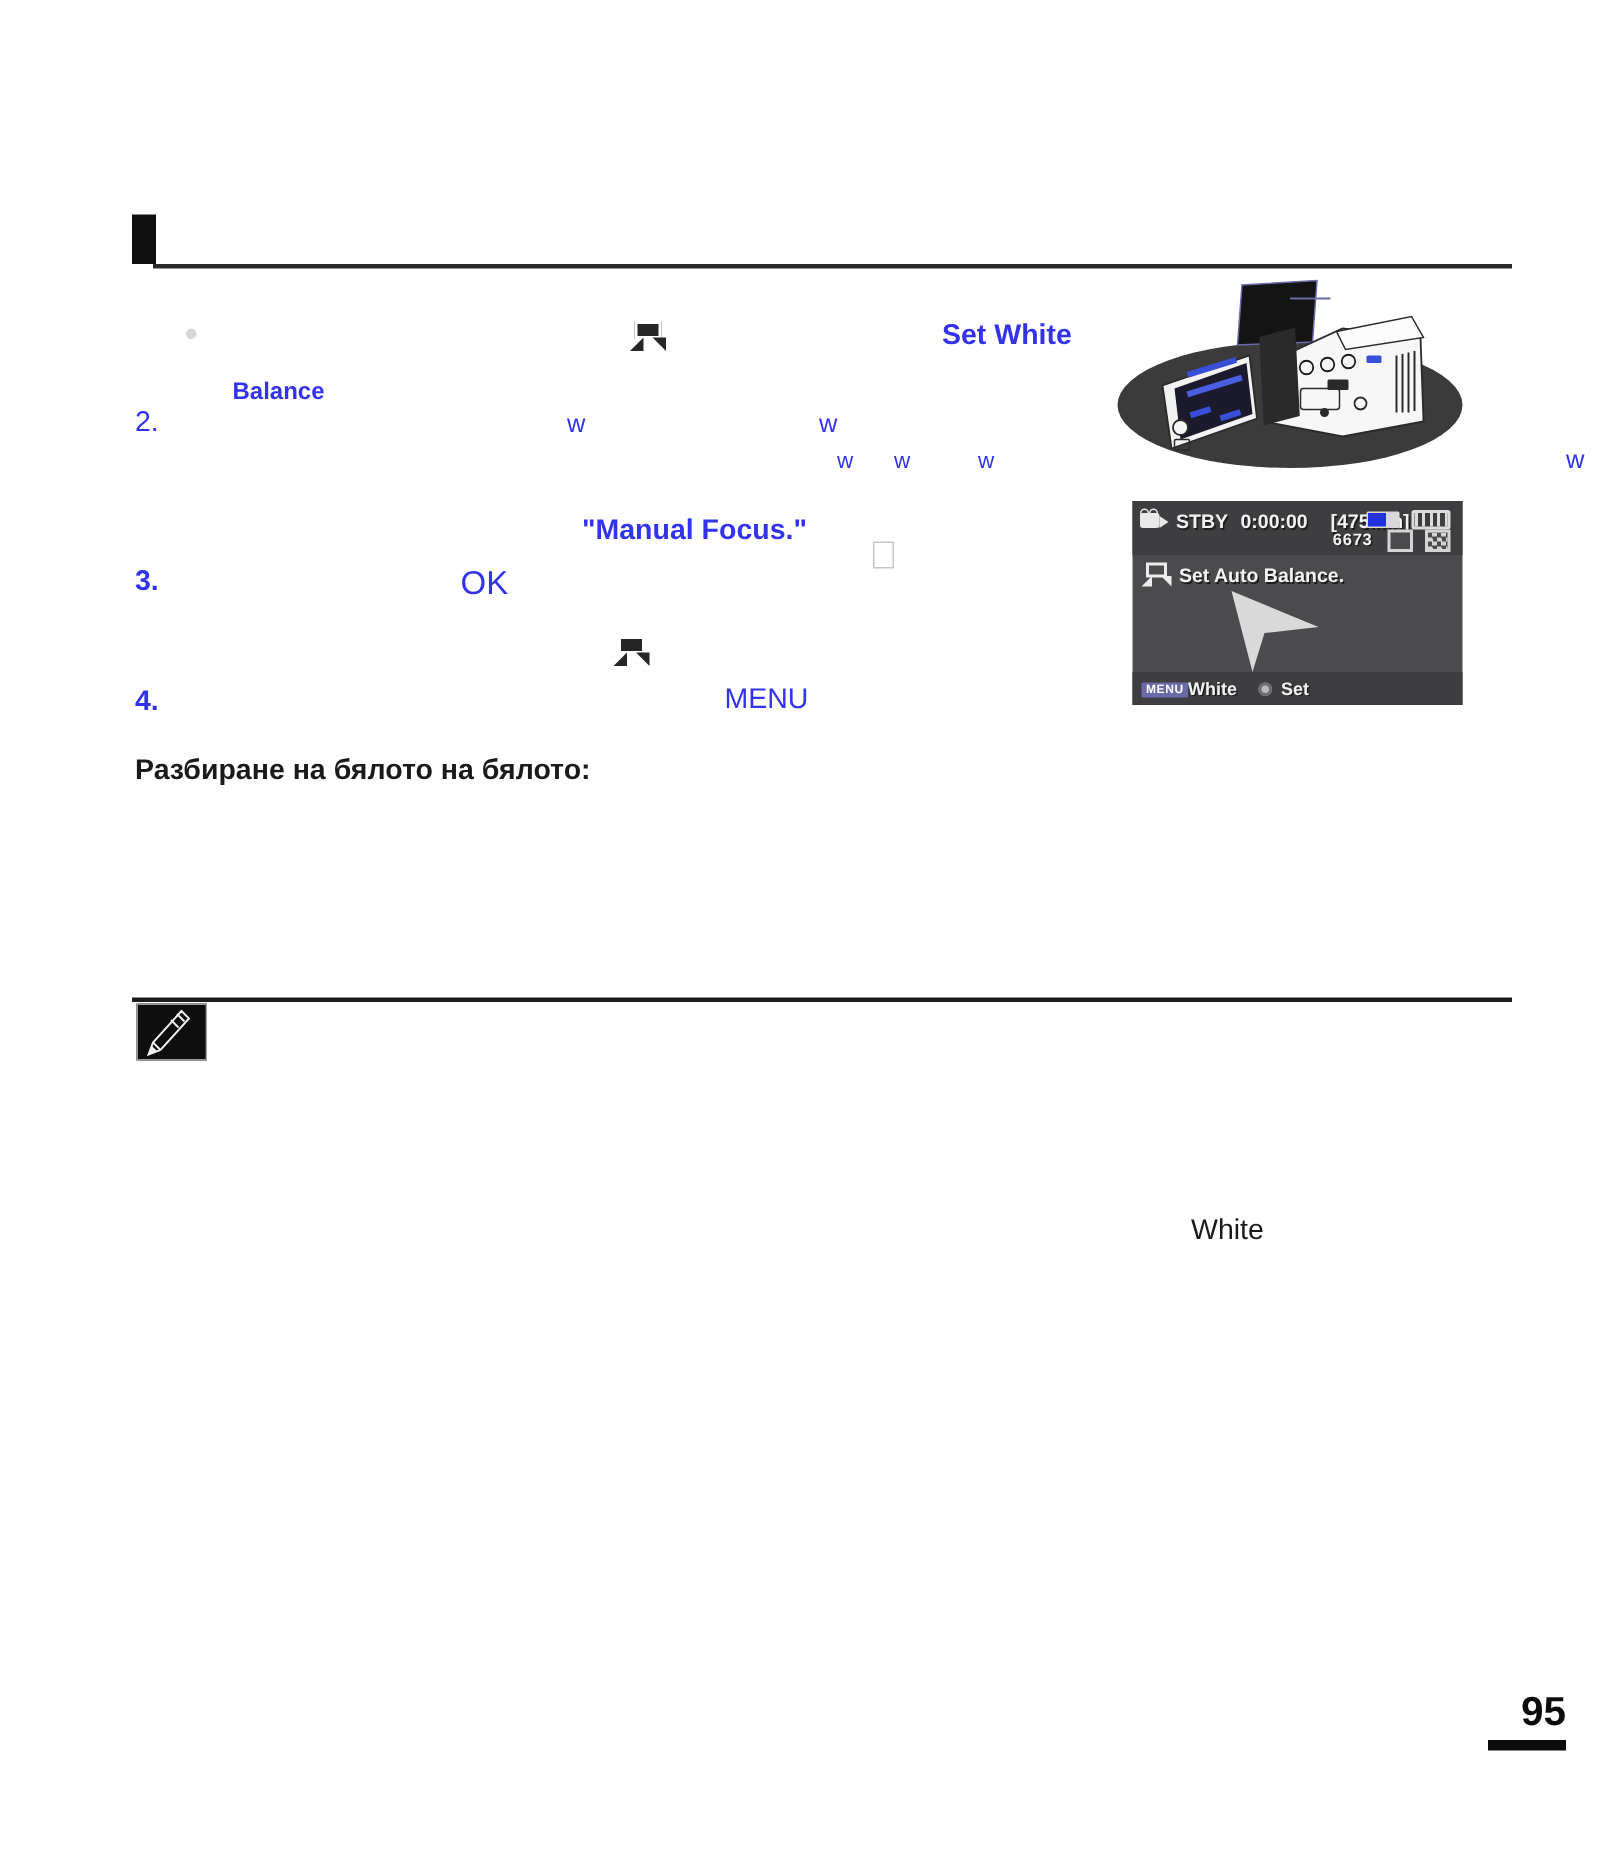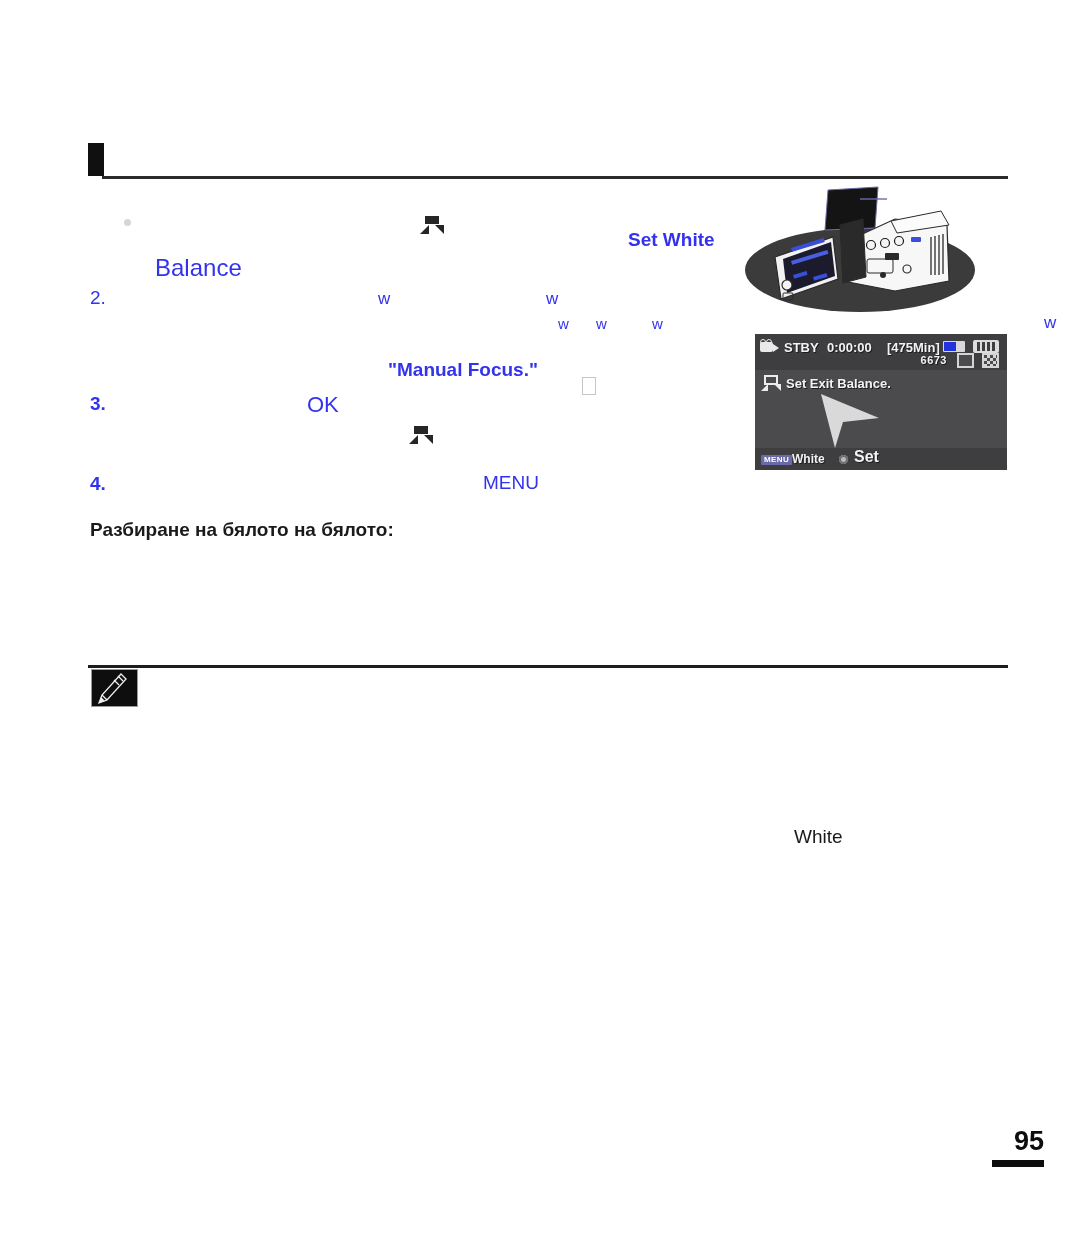--- a/index.html
+++ b/index.html
@@ -53,21 +53,20 @@
     font-weight: bold;
     color: #111;
     white-space: nowrap;
   }
 
   
   .t {
     position: absolute;
     white-space: pre;
     line-height: 1;
-    margin-top: 16px;
   }
   .blue      { color: #3333ee; }
   .blk       { color: #1a1a1a; }
 
   .bullet-dot {
     position: absolute;
     width: 7px;
     height: 7px;
     border-radius: 50%;
     background: #d6d6d6;
@@ -121,21 +120,21 @@
     top: 185px;
     width: 250px;
     height: 130px;
   }
 
   
   .lcd {
     position: absolute;
     left: 755px;
     top: 334px;
-    width: 252px;
+    width: 220px;
     height: 136px;
     background: #4b4b4d;
     box-sizing: border-box;
     font-family: "Liberation Sans", sans-serif;
   }
   .lcd .statusbar {
     position: absolute;
     left: 0; top: 0; right: 0;
     height: 36px;
     background: #3e3e40;
@@ -346,21 +345,21 @@
       <div class="lc"></div>
       <div class="rc"></div>
   </div>
   <div class="wb-icon" style="left:408px; top:424px;">
     <div class="scr"></div>
       <div class="lc"></div>
       <div class="rc"></div>
   </div>
 
   <div id="blue-layer">
-      <div class="t blue" style="left: 155px; top: 240px; font-size: 24px; font-weight: normal;">Balance</div>
+      <div class="t blue" style="left: 155px; top: 254px; font-size: 16px; font-weight: bold;">Balance</div>
       <div class="t blue" style="left: 628px; top: 214px; font-size: 19px; font-weight: bold;">Set White</div>
       <div class="t blue" style="left: 90px; top: 272px; font-size: 19px; font-weight: normal;">2.</div>
       <div class="t blue" style="left: 378px; top: 274px; font-size: 17px; font-weight: normal;">w</div>
       <div class="t blue" style="left: 546px; top: 274px; font-size: 17px; font-weight: normal;">w</div>
       <div class="t blue" style="left: 1044px; top: 298px; font-size: 17px; font-weight: normal;">w</div>
       <div class="t blue" style="left: 558px; top: 300px; font-size: 15px; font-weight: normal;">w</div>
       <div class="t blue" style="left: 596px; top: 300px; font-size: 15px; font-weight: normal;">w</div>
       <div class="t blue" style="left: 652px; top: 300px; font-size: 15px; font-weight: normal;">w</div>
       <div class="t blue" style="left: 388px; top: 344px; font-size: 19px; font-weight: bold;">"Manual Focus."</div>
       <div class="t blue" style="left: 90px; top: 378px; font-size: 19px; font-weight: bold;">3.</div>
@@ -439,33 +438,33 @@
 
     <div class="lcd-txt" style="right:60px; top:21px; font-size:11px; letter-spacing:0.5px;">6673</div>
     <div class="icon-sq a"></div>
     <div class="icon-sq b"></div>
 
     <div class="wb-lcd-icon">
       <div class="scr"></div>
         <div class="lc"></div>
         <div class="rc"></div>
     </div>
-    <div class="lcd-txt" style="left:31px; top:43px; font-size:13px;">Set Exit Balance.</div>
+    <div class="lcd-txt" style="left:31px; top:43px; font-size:13px;">Set Auto Balance.</div>
 
     <div class="cursor-arrow">
       <svg width="62" height="58" viewBox="0 0 62 58" xmlns="http://www.w3.org/2000/svg">
         <polygon points="2,2 60,26 24,30 16,56" fill="#d9d9d9"></polygon>
       </svg>
     </div>
 
     <div class="botbar"></div>
     <div class="menu-chip">MENU</div>
     <div class="lcd-txt" style="left:37px; bottom:5px; font-size:12px;">White</div>
     <div class="set-dot"></div>
-    <div class="lcd-txt" style="left:99px; bottom:5px; font-size:16px;">Set</div>
+    <div class="lcd-txt" style="left:99px; bottom:5px; font-size:12px;">Set</div>
   </div>
 
   <div class="note-block">
     <div class="rule"></div>
     <div class="badge">
       <svg width="45" height="36" viewBox="0 0 45 36" xmlns="http://www.w3.org/2000/svg">
         <rect x="0" y="0" width="45" height="36" fill="#0e0e0e"></rect>
         <g stroke="#efefef" stroke-width="1.3" fill="none">
           <path d="M29 4 L10 25 L7 33 L15 30 L34 9 Z"></path>
           <path d="M26 6 L31 11"></path>

